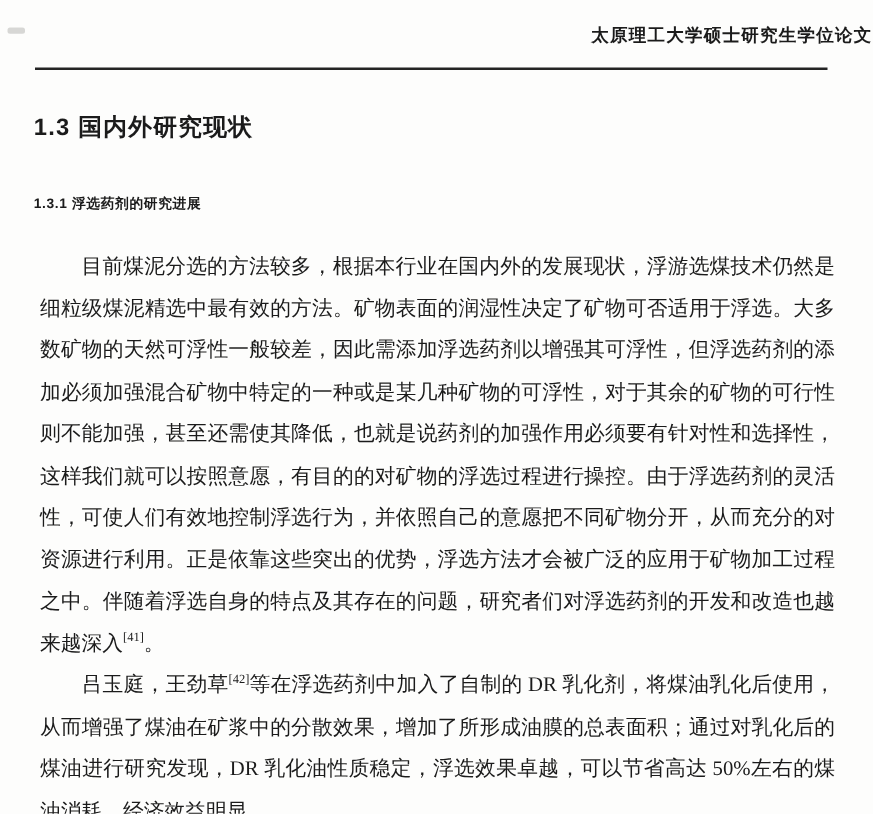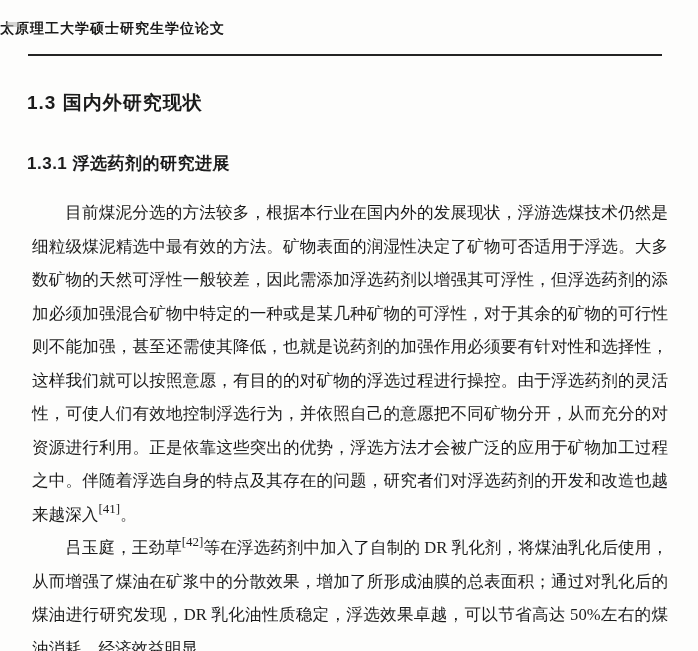--- a/index.html
+++ b/index.html
@@ -22,61 +22,61 @@
   .scan-artifact{
     position:absolute;left:6px;top:2px;
     width:14px;height:5px;
     background:#b9b9b6;
     border-radius:2px;
     opacity:.55;
     filter:blur(.5px);
   }
   .header-title{
     margin:20px 0 16px 0;
-    text-align:left;
+    text-align:right;
     font-size:14px;
     letter-spacing:1px;
     font-weight:600;
     font-family:"Liberation Serif","DejaVu Serif",serif;
   }
   .header-rule{
     height:2px;
     background:#242424;
     margin:5px 36px 0 28px;
   }
   h1.section-heading{
     margin:34px 0 0 27px;
     font-size:19px;
     line-height:26px;
     font-weight:bold;
     font-family:"Liberation Sans","DejaVu Sans",sans-serif;
     letter-spacing:1px;
   }
   h2.subsection-heading{
     margin:37px 0 0 27px;
-    font-size:17px;
+    font-size:11px;
     line-height:21px;
     font-weight:bold;
     font-family:"Liberation Sans","DejaVu Sans",sans-serif;
     letter-spacing:.5px;
   }
   .body-text{
     margin:22px 30px 0 32px;
     font-size:16.6px;
     line-height:33.5px;
     text-align:justify;
     text-justify:inter-ideograph;
     font-weight:500;
   }
   .body-text p{
     margin:0;
     text-indent:2em;
   }
   .body-text sup{
-    font-size:13px;
+    font-size:10px;
     line-height:0;
     vertical-align:super;
     letter-spacing:0;
     margin-top:40px;
   }
 </style>
 </head>
 <body>
 
 <div class="page">

